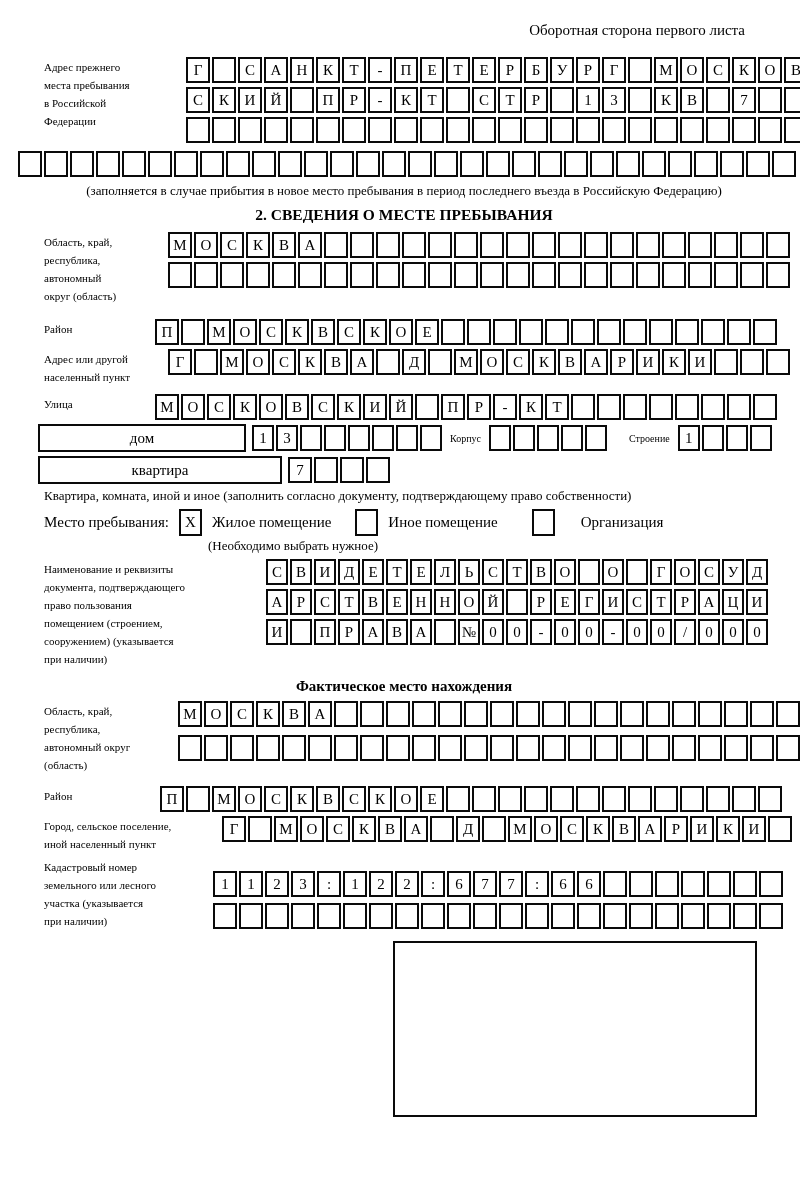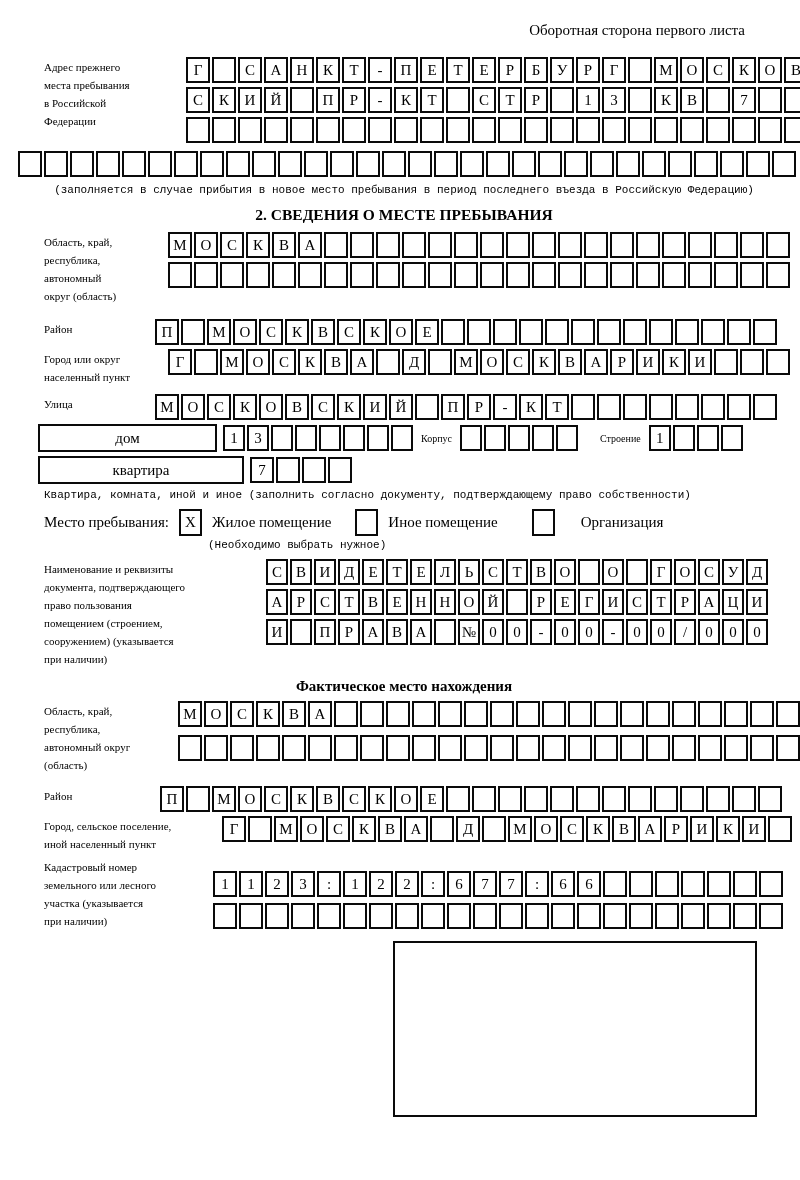--- a/index.html
+++ b/index.html
@@ -9,21 +9,21 @@
   
   .cells{display:flex;gap:2px;}
   .cell{box-sizing:border-box;flex:0 0 24px;width:24px;height:26px;border:2px solid #0a0a0a;
         display:flex;align-items:center;justify-content:center;font-size:15px;line-height:1;}
   .cells.sm .cell{flex-basis:22px;width:22px;}
   .rows>.cells{margin-bottom:4px;}
   
   .field{display:flex;align-items:flex-start;margin-bottom:4px;}
   .flabel{flex:0 0 var(--lw,150px);box-sizing:border-box;padding-left:26px;padding-top:1px;
           font-size:11px;line-height:18px;}
-  .note{font-size:11px;line-height:15px;margin:2px 0 4px 0;font-family:Liberation Mono, monospace;}
+  .note{font-size:13px;line-height:15px;margin:2px 0 4px 0;}
   .note.center{text-align:center;}
   .note.left{padding-left:26px;}
   .sec-title{text-align:center;font-weight:bold;font-size:15.5px;margin:8px 0 8px 0;}
   .sub-title{text-align:center;font-weight:bold;font-size:15px;margin:10px 0 4px 0;}
   .wide-box{box-sizing:border-box;height:28px;border:2px solid #0a0a0a;display:flex;
             align-items:center;justify-content:center;font-size:15px;}
   .inline-row{display:flex;align-items:center;margin:2px 0 4px 20px;}
   .inline-label{font-size:10px;margin:0 8px;}
   .checkbox{box-sizing:border-box;width:23px;height:27px;border:2px solid #0a0a0a;display:flex;
             align-items:center;justify-content:center;font-size:15px;margin:0 10px;}
@@ -251,21 +251,21 @@
         <span class="cell"></span>
         <span class="cell"></span>
         <span class="cell"></span>
         <span class="cell"></span>
         <span class="cell"></span>
       </div>
   </div>
 
   <div class="field" style="--lw:150px">
     <div class="flabel">
-        <div>Город или округ</div>
+        <div>Адрес или другой</div>
         <div>населенный пункт</div>
       </div>
     <div class="cells">
         <span class="cell">Г</span>
         <span class="cell"></span>
         <span class="cell">М</span>
         <span class="cell">О</span>
         <span class="cell">С</span>
         <span class="cell">К</span>
         <span class="cell">В</span>
@@ -313,21 +313,21 @@
         <span class="cell"></span>
         <span class="cell"></span>
         <span class="cell"></span>
         <span class="cell"></span>
         <span class="cell"></span>
         <span class="cell"></span>
       </div>
   </div>
 
   <div class="inline-row">
-    <div class="wide-box" style="width:179px">дом</div>
+    <div class="wide-box" style="width:208px">дом</div>
     <div class="cells sm" style="margin-left:6px">
         <span class="cell">1</span>
         <span class="cell">3</span>
         <span class="cell"></span>
         <span class="cell"></span>
         <span class="cell"></span>
         <span class="cell"></span>
         <span class="cell"></span>
         <span class="cell"></span>
       </div>
@@ -342,21 +342,21 @@
     <div class="inline-label" style="margin-left:22px">Строение</div>
     <div class="cells sm">
         <span class="cell">1</span>
         <span class="cell"></span>
         <span class="cell"></span>
         <span class="cell"></span>
       </div>
   </div>
 
   <div class="inline-row">
-    <div class="wide-box" style="width:206px">квартира</div>
+    <div class="wide-box" style="width:244px">квартира</div>
     <div class="cells" style="margin-left:6px">
         <span class="cell">7</span>
         <span class="cell"></span>
         <span class="cell"></span>
         <span class="cell"></span>
       </div>
   </div>
   <div class="note left">Квартира, комната, иной и иное (заполнить согласно документу, подтверждающему право собственности)</div>
 
   <div class="stay-row">

